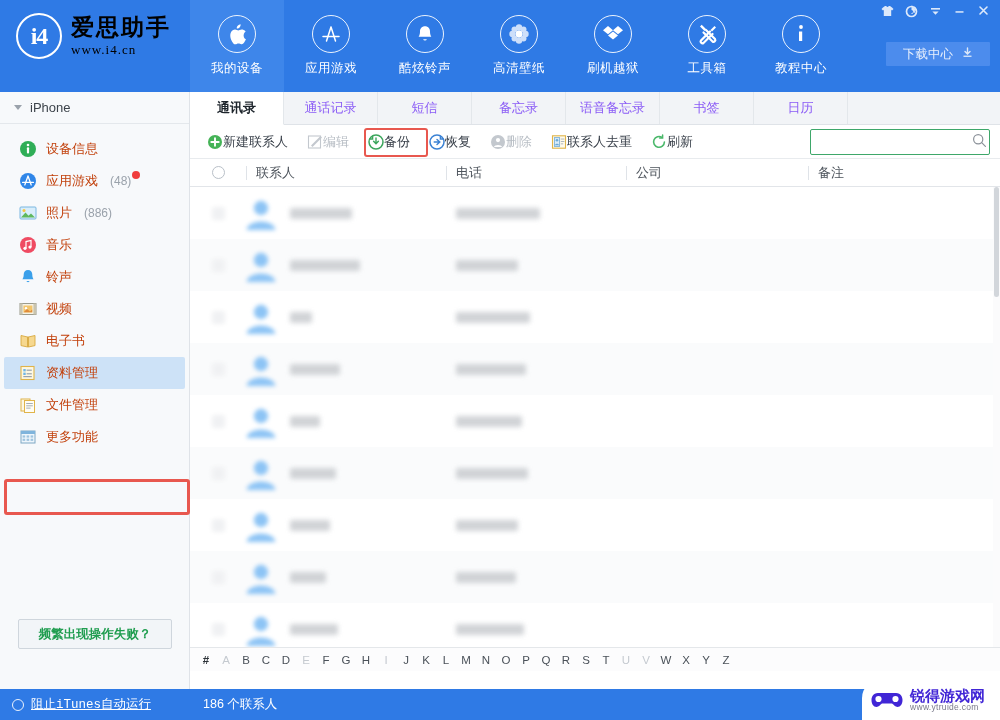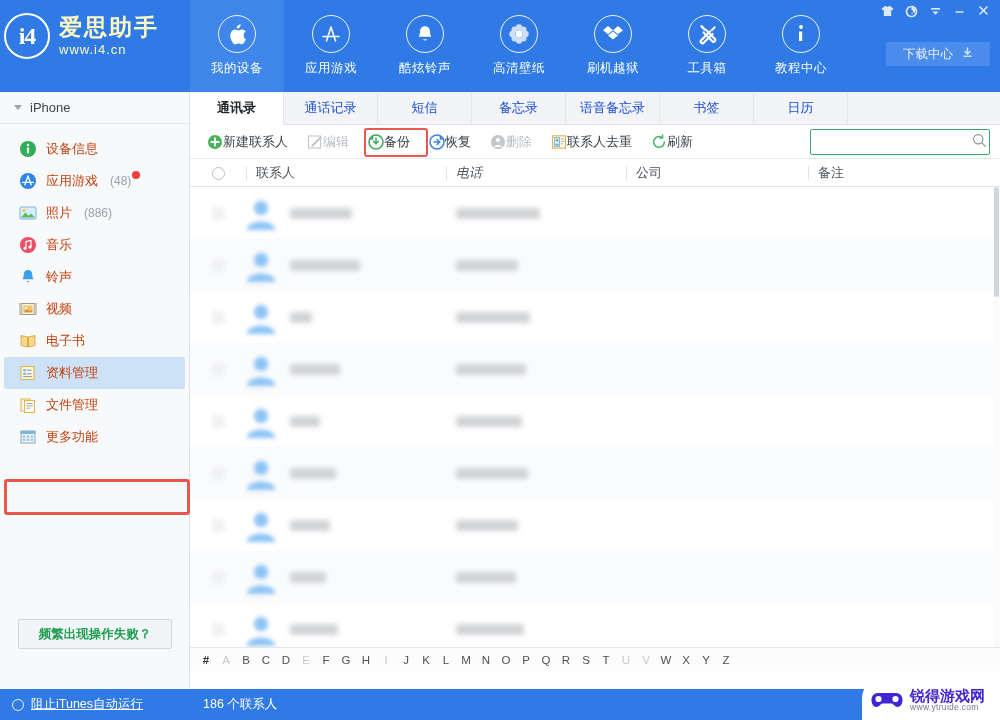--- a/index.html
+++ b/index.html
@@ -14,30 +14,30 @@
 
   
   #app { width:1000px; height:720px; position:relative; overflow:hidden; }
 
   .topbar {
     position:absolute; left:0; top:0; width:1000px; height:92px;
     background:#2f7ae5;
   }
   .brand {
     position:absolute; left:0; top:0; width:190px; height:72px;
-    display:flex; align-items:center; gap:9px; padding-left:4px;
+    display:flex; align-items:center; gap:9px; padding-left:16px;
   }
   .brand-logo {
     width:46px; height:46px; border-radius:50%;
     border:2.5px solid #ffffff;
     display:flex; align-items:center; justify-content:center;
     color:#fff; font-size:24px; font-weight:bold; letter-spacing:-1px;
     font-family:"Liberation Serif", serif;
   }
-  .brand-text { color:#fef9c3; line-height:1.12; }
+  .brand-text { color:#000000; line-height:1.12;font-family:Liberation Serif, serif; }
   .brand-cn { font-size:23px; font-weight:bold; letter-spacing:2px; }
   .brand-url { font-size:13px; letter-spacing:1px; margin-top:2px;}
 
   .navstrip {
     position:absolute; left:190px; top:0; height:92px;
     display:flex; align-items:center;
   }
   .navitem {
     width:94px; height:92px;
     display:flex; flex-direction:column; align-items:center; justify-content:center;
@@ -110,21 +110,21 @@
 
   
   .content { position:absolute; left:190px; top:92px; width:810px; height:452px; background:#fff; }
 
   .tabs {
     height:33px; background:#f2f4f7; border-bottom:1px solid #dfe3e8;
     display:flex; align-items:stretch;
   }
   .tab {
     min-width:94px; padding:0 14px; display:flex; align-items:center; justify-content:center;
-    font-size:13px; color:#1d4ed8; cursor:pointer;
+    font-size:13px; color:#8b5cf6; cursor:pointer;
     border-right:1px solid #e3e7eb;
   }
   .tab.active {
     background:#ffffff; color:#1e252c; font-weight:bold;
     border-bottom:1px solid #ffffff; margin-bottom:-1px;
   }
 
   .toolbar {
     height:34px; border-bottom:1px solid #e8ebee; display:flex; align-items:center;
     padding-left:8px; gap:2px; position:relative; background:#fff;
@@ -145,34 +145,34 @@
     position:absolute; right:10px; top:4px; width:180px; height:26px;
     border:1px solid #3ea76a; background:#fff; border-radius:2px;
     display:flex; align-items:center; padding:0 6px;
   }
   .searchbox input {
     flex:1; border:none; outline:none; font-size:12px; color:#333;
     font-family:"Liberation Sans", sans-serif; background:transparent;
   }
 
   .thead {
-    height:28px; border-bottom:1px solid #e2e5e9; display:flex; align-items:flex-start;
+    height:28px; border-bottom:1px solid #e2e5e9; display:flex; align-items:center;
     background:#fff; position:relative;
   }
   .th {
     font-size:13px; color:#4c535b; display:flex; align-items:center;
     height:28px; padding-left:10px; position:relative;
   }
   .th + .th::before {
     content:""; position:absolute; left:0; top:7px; width:1px; height:14px; background:#dfe3e8;
   }
   .th-check { width:56px; justify-content:center; padding-left:0; }
   .chk-circle { width:13px;height:13px;border:1px solid #b9c0c8;border-radius:50%; background:#fff; cursor:pointer;}
   .th-name { width:200px; }
-  .th-phone { width:180px;font-style:italic; }
+  .th-phone { width:180px; }
   .th-company { width:182px; }
   .th-note { flex:1; }
 
   .tbody { height:460px; position:relative; overflow:hidden; background:#fff; }
   .trow { height:52px; display:flex; align-items:center; position:relative; }
   .trow.alt { background:#fafbfc; }
   .trow .c-chk { width:56px; display:flex; justify-content:center; }
   .ghost-chk { width:13px;height:13px;background:#f0f1f3;border-radius:2px; filter:blur(2px); }
   .avatar {
     width:34px;height:34px;border-radius:3px; margin-left:-2px;
@@ -206,21 +206,21 @@
   .alpha.dim { color:#c5cad0; }
   .alpha.hash { color:#2c3238; font-weight:bold; }
 
   
   .statusbar {
     position:absolute; left:0; bottom:0; width:1000px; height:31px; background:#2f7ae5;
     display:flex; align-items:center; color:#ffffff; font-size:12.5px;
   }
   .sb-left { width:190px; display:flex; align-items:center; gap:7px; padding-left:12px; }
   .sb-radio { width:12px;height:12px;border:1.4px solid #eaf1fc;border-radius:50%; }
-  .sb-left-label { text-decoration:underline; }
+  .sb-left-label { text-decoration:underline;font-family:Liberation Mono, monospace; }
   .sb-mid { padding-left:13px; }
   .sb-right { position:absolute; right:8px; font-size:12.5px; color:#eaf1fc; }
 
   
   .watermark {
     position:absolute; right:0px; bottom:0px; width:138px; height:40px;
     background:#ffffff; border-top-left-radius:18px;
     display:flex; align-items:center; gap:6px; padding-left:8px;
   }
   .wm-logo { width:34px;height:24px; display:flex;align-items:center;justify-content:center;}

